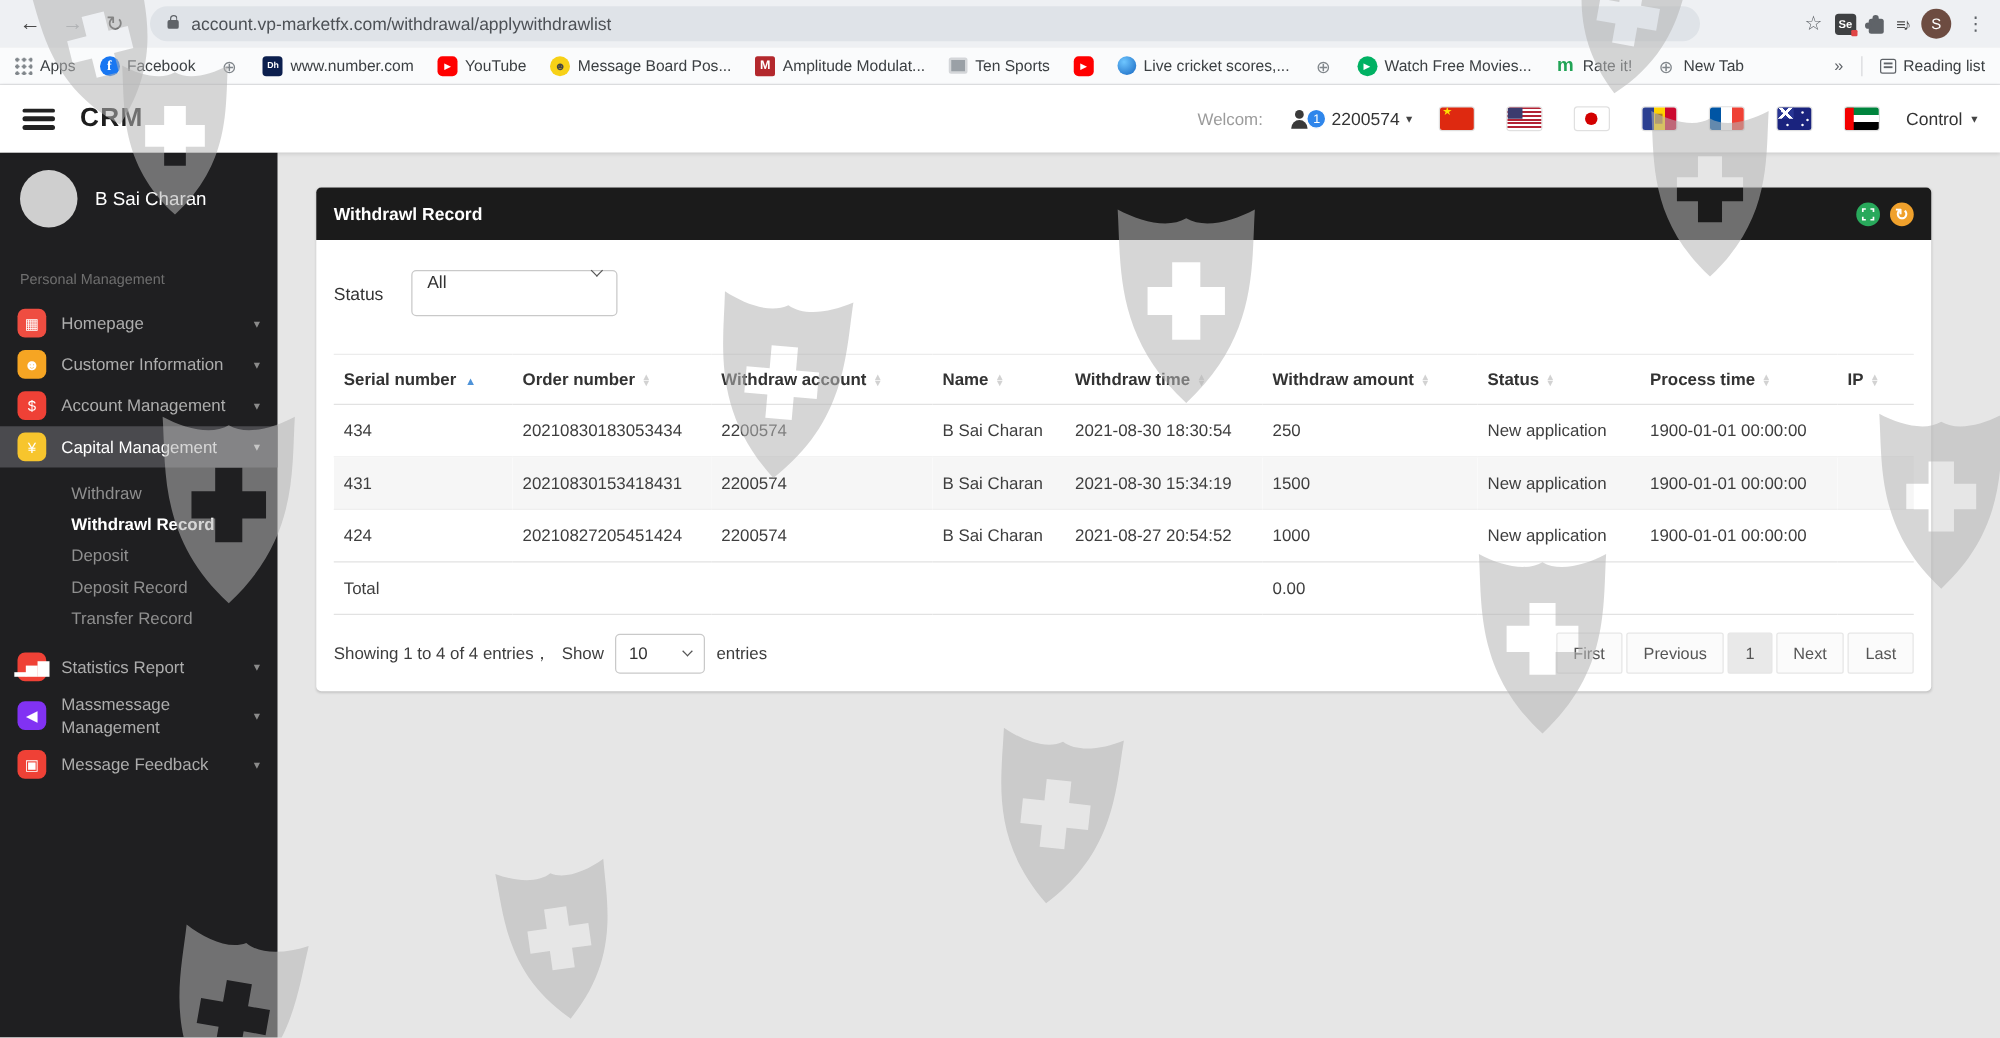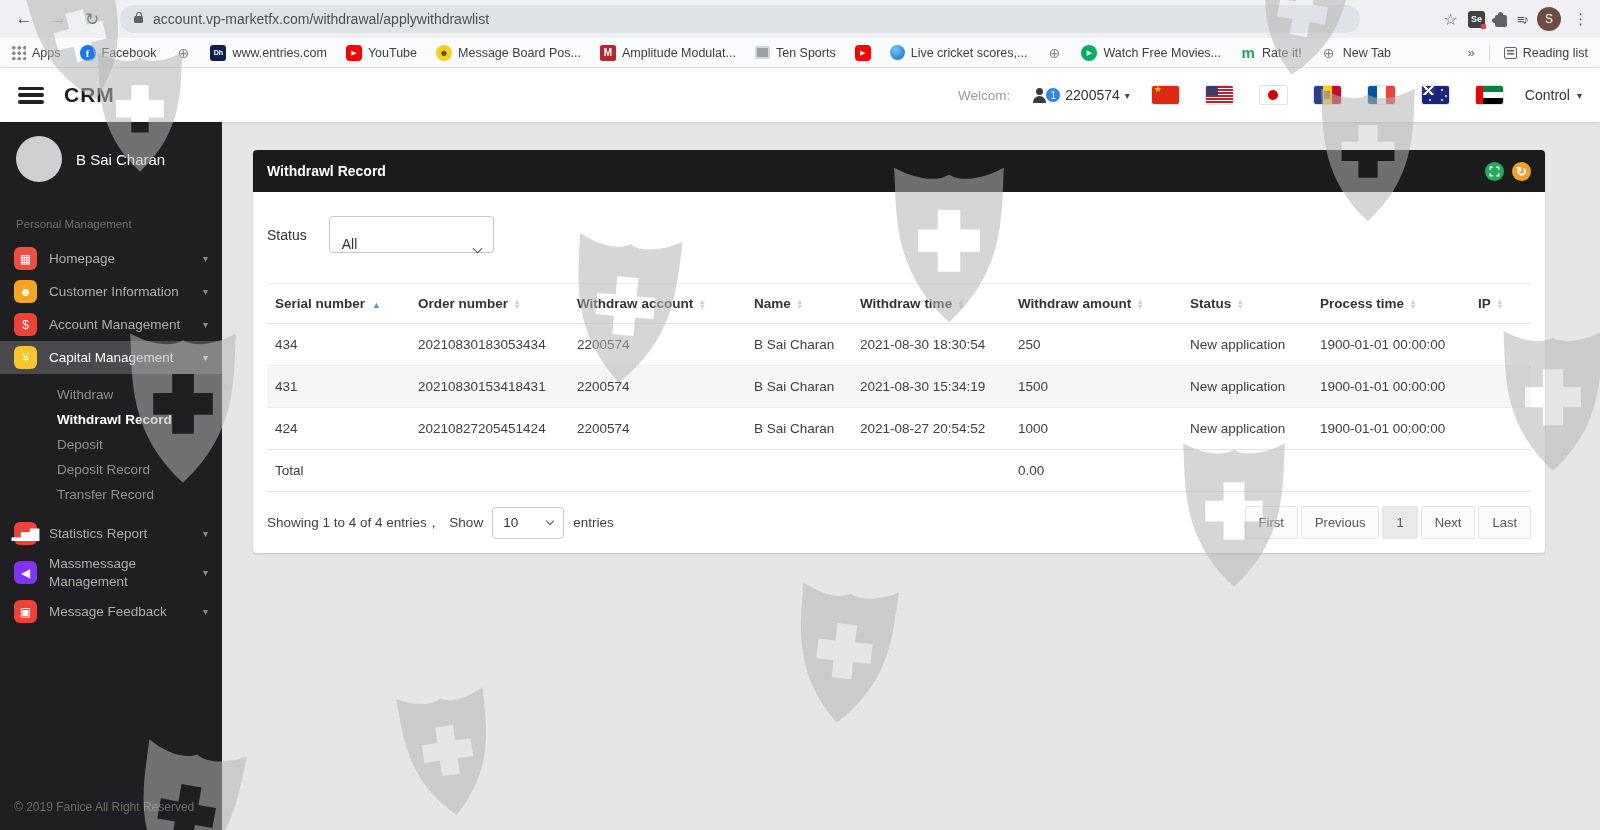--- a/index.html
+++ b/index.html
@@ -100,21 +100,21 @@
   .panel{background:#fff;border-radius:4px;box-shadow:0 1px 2px rgba(0,0,0,.15)}
   .panel-header{background:#1b1b1b;height:42px;border-radius:4px 4px 0 0;display:flex;align-items:center;padding:0 14px}
   .panel-title{color:#fff;font-size:14px;font-weight:bold}
   .panel-tools{margin-left:auto;display:flex;gap:8px}
   .tool-circle{width:19px;height:19px;border-radius:50%;display:flex;align-items:center;justify-content:center;cursor:pointer}
   .tool-expand{background:#28a95b}
   .tool-refresh{background:#f0a12c;color:#fff;font-size:13px;font-weight:bold}
   .panel-body{padding:16px 14px 14px}
   .status-row{display:flex;align-items:center;gap:22px;margin:8px 0 30px}
   .status-label{font-size:14px;color:#333}
-  .select-box{width:165px;height:37px;border:1px solid #c9c9c9;border-radius:4px;display:flex;align-items:flex-end;padding:0 12px;font-size:14px;color:#333;cursor:pointer;background:#fff}
+  .select-box{width:165px;height:37px;border:1px solid #c9c9c9;border-radius:4px;display:flex;align-items:flex-start;padding:0 12px;font-size:14px;color:#333;cursor:pointer;background:#fff}
   .select-box .chev{margin-left:auto}
   .chev{width:7px;height:7px;border-right:1.7px solid #555;border-bottom:1.7px solid #555;transform:rotate(45deg);margin-top:-4px}
 
   table{width:100%;border-collapse:collapse;table-layout:fixed;font-size:13.5px;color:#3e3e3e}
   thead th{text-align:left;font-weight:bold;color:#333;padding:12px 8px;border-top:1px solid #ececec;border-bottom:1px solid #e2e2e2;cursor:pointer;white-space:nowrap;overflow:hidden}
   thead th:nth-of-type(1){width:143px}
   thead th:nth-of-type(2){width:159px}
   thead th:nth-of-type(3){width:177px}
   thead th:nth-of-type(4){width:106px}
   thead th:nth-of-type(5){width:158px}
@@ -185,21 +185,21 @@
         <span class="bm-label">Facebook</span>
       </span>
 
       <span class="bm">
         <span class="bic bic-globe">⊕</span>
 
       </span>
 
       <span class="bm">
         <span class="bic bic-hotstar">Dh</span>
-        <span class="bm-label">www.entries.com</span>
+        <span class="bm-label">www.number.com</span>
       </span>
 
       <span class="bm">
         <span class="bic bic-youtube">▶</span>
         <span class="bm-label">YouTube</span>
       </span>
 
       <span class="bm">
         <span class="bic bic-msgboard">☻</span>
         <span class="bm-label">Message Board Pos...</span>
@@ -355,21 +355,20 @@
           <span class="caret">▾</span>
         </div>
 
         <div class="menu-item">
           <span class="mi-icon" style="background: rgb(239, 65, 54);">▣</span>
           <span class="mi-label">Message Feedback</span>
           <span class="caret">▾</span>
         </div>
       </div>
 
-    <div class="copyright">© 2019 Fanice All Right Reserved</div>
   </div>
 
   <div class="main">
     <div class="panel">
       <div class="panel-header">
         <span class="panel-title">Withdrawl Record</span>
         <div class="panel-tools">
           <span class="tool-circle tool-expand">
             <svg viewBox="0 0 18 18" width="11" height="11">
                 <path d="M2 6V2h4M12 2h4v4M16 12v4h-4M6 16H2v-4" fill="none" stroke="#fff" stroke-width="2.2"></path>

